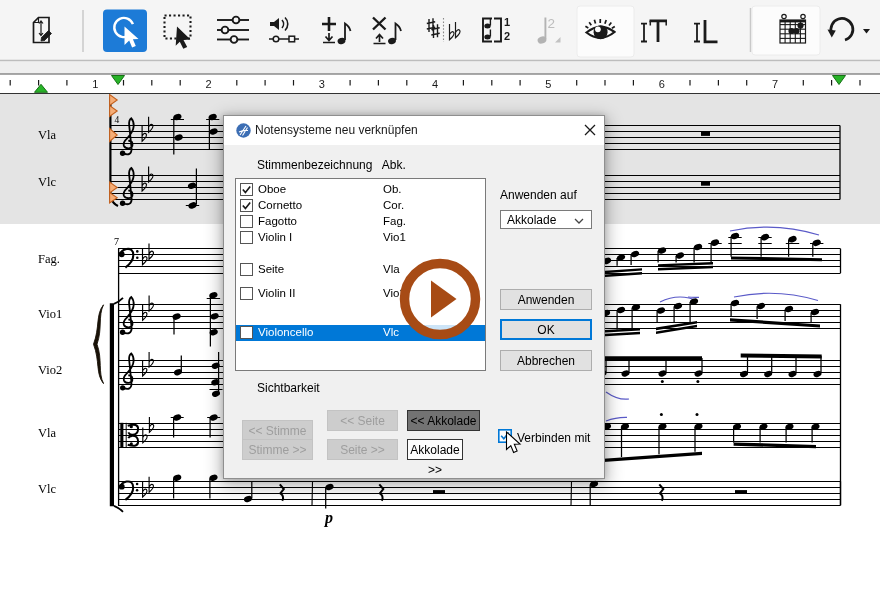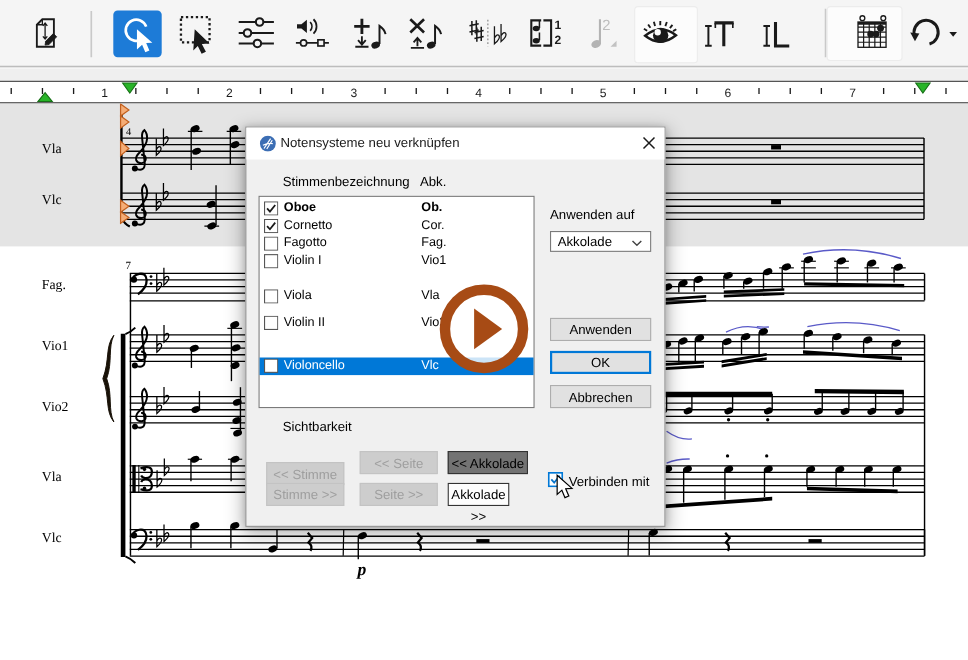--- a/index.html
+++ b/index.html
@@ -394,21 +394,21 @@
           <circle cx="7.5" cy="7.5" r="7.2" fill="#3c6eb4"></circle>
           <path d="M4,12 L10,3 M6.5,12.5 L11.5,4.5 M3,9 Q7,7 12,7.5" stroke="#fff" stroke-width="1.1" fill="none"></path>
         </svg>
     <div style="position:absolute;left:31px;top:7px;font-size:12px;color:#1a1a1a">Notensysteme neu verknüpfen</div>
     <svg width="12" height="12" viewBox="0 0 12 12" style="position:absolute;left:360px;top:8px">
           <path d="M1,1 L11,11 M11,1 L1,11" stroke="#1a1a1a" stroke-width="1.3"></path>
         </svg>
   </div>
   <div style="position:absolute;left:33px;top:42px;font-size:12px">Stimmenbezeichnung&nbsp;&nbsp; Abk.</div>
   <div style="position:absolute;left:11px;top:62px;width:251px;height:193px;background:#fff;border:1px solid #7a7a7a">
-        <div style="position:absolute;left:0;top:2.5px;width:249px;height:16px;font-weight:bold;">
+        <div style="position:absolute;left:0;top:2.5px;width:249px;height:16px;">
           <svg width="13" height="13" style="position:absolute;left:4px;top:1.5px" viewBox="0 0 13 13">
             <rect x="0.5" y="0.5" width="12" height="12" fill="#fff" stroke="#555"></rect>
             <path d="M2.8,6.5 L5.4,9.4 L10.2,3.4" fill="none" stroke="#1a1a1a" stroke-width="1.6"></path>
           </svg>
           <div style="position:absolute;left:22px;top:1.5px;font-size:11.5px">Oboe</div>
           <div style="position:absolute;left:147px;top:1.5px;font-size:11.5px">Ob.</div>
         </div>
         <div style="position:absolute;left:0;top:18.5px;width:249px;height:16px;">
           <svg width="13" height="13" style="position:absolute;left:4px;top:1.5px" viewBox="0 0 13 13">
             <rect x="0.5" y="0.5" width="12" height="12" fill="#fff" stroke="#555"></rect>
@@ -435,21 +435,21 @@
           <svg width="13" height="13" style="position:absolute;left:4px;top:1.5px" viewBox="0 0 13 13">
             <rect x="0.5" y="0.5" width="12" height="12" fill="#fff" stroke="#555"></rect>
           </svg>
           <div style="position:absolute;left:22px;top:1.5px;font-size:11.5px">Violin II</div>
           <div style="position:absolute;left:147px;top:1.5px;font-size:11.5px">Vio2</div>
         </div>
         <div style="position:absolute;left:0;top:82.5px;width:249px;height:16px;">
           <svg width="13" height="13" style="position:absolute;left:4px;top:1.5px" viewBox="0 0 13 13">
             <rect x="0.5" y="0.5" width="12" height="12" fill="#fff" stroke="#555"></rect>
           </svg>
-          <div style="position:absolute;left:22px;top:1.5px;font-size:11.5px">Viola</div>
+          <div style="position:absolute;left:22px;top:1.5px;font-size:11.5px">Seite</div>
           <div style="position:absolute;left:147px;top:1.5px;font-size:11.5px">Vla</div>
         </div>
         <div style="position:absolute;left:0;top:98.5px;width:249px;height:16px;background:#0078d7;color:#fff;margin-top:47px;">
           <svg width="13" height="13" style="position:absolute;left:4px;top:1.5px" viewBox="0 0 13 13">
             <rect x="0.5" y="0.5" width="12" height="12" fill="#fff" stroke="#555"></rect>
           </svg>
           <div style="position:absolute;left:22px;top:1.5px;font-size:11.5px">Violoncello</div>
           <div style="position:absolute;left:147px;top:1.5px;font-size:11.5px">Vlc</div>
         </div>
       </div>

